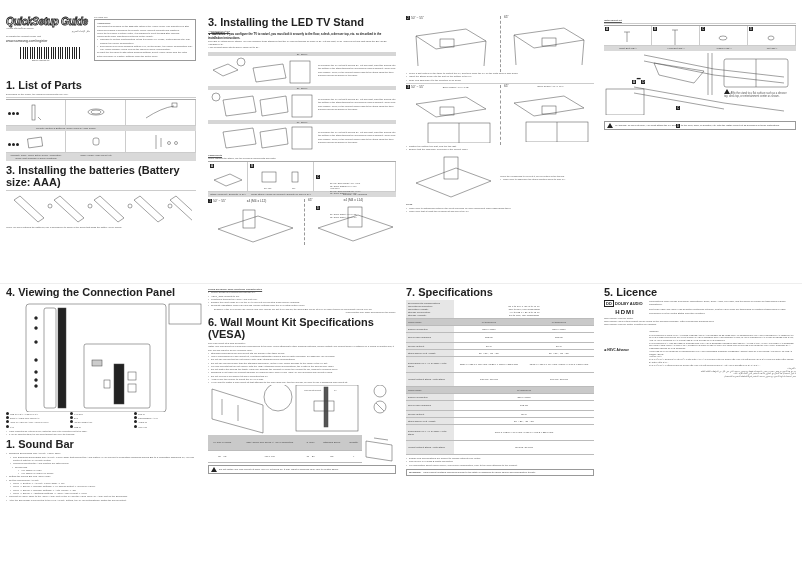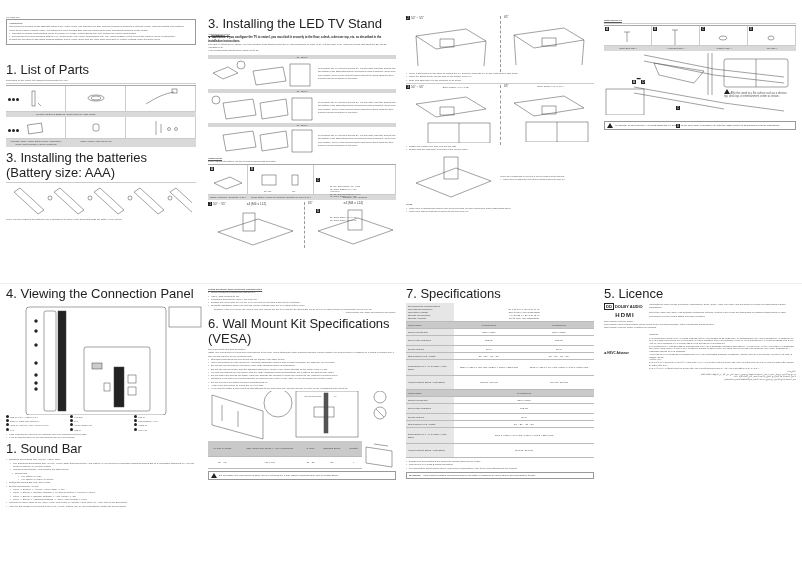--- a/index.html
+++ b/index.html
@@ -7,21 +7,21 @@
 body{font-family:"Liberation Sans",sans-serif;color:#222;position:relative}
 .page{position:absolute;top:0;height:568px;padding:0 6px}
 .p1{left:0;width:202px;top:0}
 .p1b{left:0;width:202px;top:284px}
 .p2{left:202px;width:200px;top:0}
 .p2b{left:202px;width:200px;top:284px}
 .p3{left:400px;width:200px;top:0}
 .p3b{left:400px;width:200px;top:284px}
 .p4{left:598px;width:204px;top:0}
 .p4b{left:598px;width:204px;top:284px}
-.h2{font-size:13px;font-weight:normal;color:#222;margin:2px 0 2px}
+.h2{font-size:11px;font-weight:bold;color:#222;margin:2px 0 2px}
 .tiny{font-size:2.3px;line-height:3.2px;color:#555}
 .small{font-size:2.8px;line-height:3.6px;color:#444}
 .hr{border-top:0.5px solid #ccc;margin:1px 0}
 .logo{font-size:10px;font-weight:bold;font-style:italic;color:#fff;-webkit-text-stroke:0.8px #222;letter-spacing:-0.3px}
 .barcode{width:60px;height:12px;background:repeating-linear-gradient(90deg,#222 0 1px,#fff 1px 2px,#222 2px 2.5px,#fff 2.5px 3.5px)}
 .box{border:0.6px solid #999;padding:2px}
 .grid{display:grid;border-top:0.5px solid #aaa}
 .cell{border-right:0.5px solid #ccc;border-bottom:0.5px solid #ccc;position:relative}
 .cap{background:#d9d9d9;font-size:2.4px;color:#444;text-align:center;padding:1px}
 .num{display:inline-block;width:3px;height:3px;background:#222;border-radius:50%;margin-right:1px}
@@ -37,20 +37,31 @@
 .tri{width:0;height:0;border-left:3px solid transparent;border-right:3px solid transparent;border-bottom:5px solid #222;display:inline-block}
 ul.b{list-style:none}
 ul.b li{font-size:2.4px;line-height:3.3px;color:#555;padding-left:3px;position:relative}
 ul.b li:before{content:"•";position:absolute;left:0}
 </style>
 </head>
 <body>
 
 <div class="page p1">
   <div style="display:flex;gap:4px;margin-top:16px">
+    <div style="width:84px">
+      <div class="logo">QuickSetup Guide</div>
+      <div class="tiny">Hướng dẫn thiết lập nhanh</div>
+      <div class="tiny" style="text-align:right">دليل الإعداد السريع</div>
+      <div class="tiny" style="margin-top:2px">To register the product please visit</div>
+      <div style="font-size:3.4px;color:#333">www.samsung.com/register</div>
+      <div style="margin:4px 0 0 14px">
+          <div class="barcode"></div>
+        </div>
+      <div class="tiny" style="margin-left:26px">BN68-07862Z-01</div>
+    </div>
     <div style="flex:1">
       <div class="tiny">For India only</div>
       <div class="box">
         <div class="tiny" style="font-weight:bold">ATTENTION:</div>
         <div class="tiny">This product is qualified for the BEE Star rating in the 'Home' Mode. The Objectives of Star Labeling Program is designed to promote energy efficient products and practices.</div>
         <div class="tiny">When the television is initially setup, it is designed to meet the BEE Star Labeling requirements while maintaining optimum picture quality.</div>
         <ul class="b">
           <li>Changes to certain functionalities of this television (TV Guide, Picture/sound etc) may change the power consumption.</li>
           <li>Depending upon such changed setting (e.g., Retail mode), the power consumption may vary which possibly could exceed the labeled energy consumption.</li>
         </ul>

